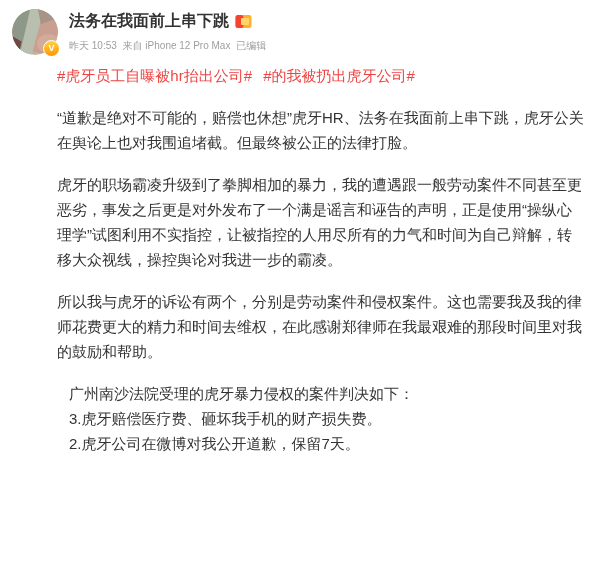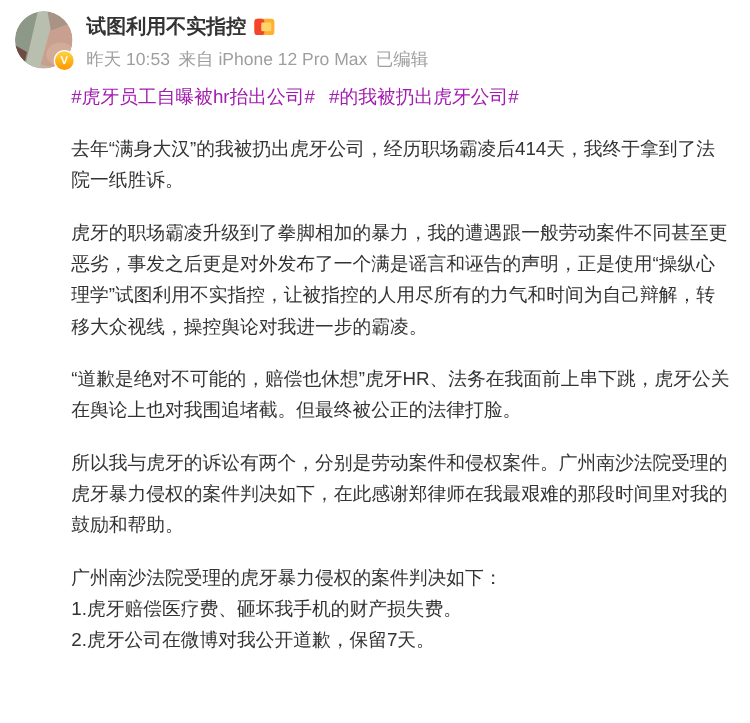--- a/index.html
+++ b/index.html
@@ -48,41 +48,41 @@
   .name-row { display: flex; align-items: center; }
   .name {
     font-size: 16px;
     font-weight: bold;
     color: #333;
     cursor: pointer;
   }
   .member-badge { margin-left: 6px; display: inline-block; width: 17px; height: 15px; }
   .meta {
     margin-top: 7px;
-    font-size: 14px;
+    font-size: 10px;
     color: #9e9e9e;
   }
   .meta span { margin-right: 3px; }
   .meta .src { cursor: pointer; }
 
   
   .content {
     padding: 8px 16px 0 57px;
     font-size: 15px;
     line-height: 25px;
     color: #333;
   }
   .content p { margin: 0 0 17px 0; }
   .hashtags a {
-    color: #a21caf;
+    color: #ef4444;
     text-decoration: none;
     cursor: pointer;
   }
   .hashtags a + a { margin-left: 7px; }
-  .verdict div { line-height: 25px; }
+  .verdict div { line-height: 25px; margin-left: 12px; }
 </style>
 </head>
 <body>
 
 <div class="post">
 
   <div class="header">
     <div class="avatar-wrap">
       <svg class="avatar-img" viewBox="0 0 48 48" xmlns="http://www.w3.org/2000/svg">
         <defs>
@@ -98,21 +98,21 @@
           <path d="M-4 26 L10 34 L6 52 L-6 50 Z" fill="#6e4a42"></path>
           <path d="M26 -6 L44 -8 L46 10 L30 16 Z" fill="#a89487"></path>
           <ellipse cx="38" cy="36" rx="12" ry="10" fill="#d2ab99"></ellipse>
         </g>
       </svg>
       <span class="v-badge">V</span>
     </div>
 
     <div class="header-text">
       <div class="name-row">
-        <span class="name">试图利用不实指控</span>
+        <span class="name">法务在我面前上串下跳</span>
         <span class="member-badge">
           <svg width="17" height="15" viewBox="0 0 17 15" xmlns="http://www.w3.org/2000/svg">
             <rect x="0.5" y="1" width="16" height="13" rx="2.5" fill="#ffb02e"></rect>
             <rect x="0.5" y="1" width="8" height="13" rx="2.5" fill="#f4442e"></rect>
             <rect x="6" y="4" width="8" height="7" rx="1" fill="#ffd56b"></rect>
           </svg>
         </span>
       </div>
       <div class="meta">
         <span>昨天 10:53</span>
@@ -120,24 +120,23 @@
         <span>已编辑</span>
       </div>
     </div>
   </div>
 
   <div class="content">
     <p class="hashtags">
       <a>#虎牙员工自曝被hr抬出公司#</a>
       <a>#的我被扔出虎牙公司#</a>
     </p>
-    <p>去年“满身大汉”的我被扔出虎牙公司，经历职场霸凌后414天，我终于拿到了法院一纸胜诉。</p>
+    <p>“道歉是绝对不可能的，赔偿也休想”虎牙HR、法务在我面前上串下跳，虎牙公关在舆论上也对我围追堵截。但最终被公正的法律打脸。</p>
     <p>虎牙的职场霸凌升级到了拳脚相加的暴力，我的遭遇跟一般劳动案件不同甚至更恶劣，事发之后更是对外发布了一个满是谣言和诬告的声明，正是使用“操纵心理学”试图利用不实指控，让被指控的人用尽所有的力气和时间为自己辩解，转移大众视线，操控舆论对我进一步的霸凌。</p>
-    <p>“道歉是绝对不可能的，赔偿也休想”虎牙HR、法务在我面前上串下跳，虎牙公关在舆论上也对我围追堵截。但最终被公正的法律打脸。</p>
-    <p>所以我与虎牙的诉讼有两个，分别是劳动案件和侵权案件。广州南沙法院受理的虎牙暴力侵权的案件判决如下，在此感谢郑律师在我最艰难的那段时间里对我的鼓励和帮助。</p>
+    <p>所以我与虎牙的诉讼有两个，分别是劳动案件和侵权案件。这也需要我及我的律师花费更大的精力和时间去维权，在此感谢郑律师在我最艰难的那段时间里对我的鼓励和帮助。</p>
     <div class="verdict">
       <div>广州南沙法院受理的虎牙暴力侵权的案件判决如下：</div>
-      <div>1.虎牙赔偿医疗费、砸坏我手机的财产损失费。</div>
+      <div>3.虎牙赔偿医疗费、砸坏我手机的财产损失费。</div>
       <div>2.虎牙公司在微博对我公开道歉，保留7天。</div>
     </div>
   </div>
 
 </div>
 
 </body></html>

